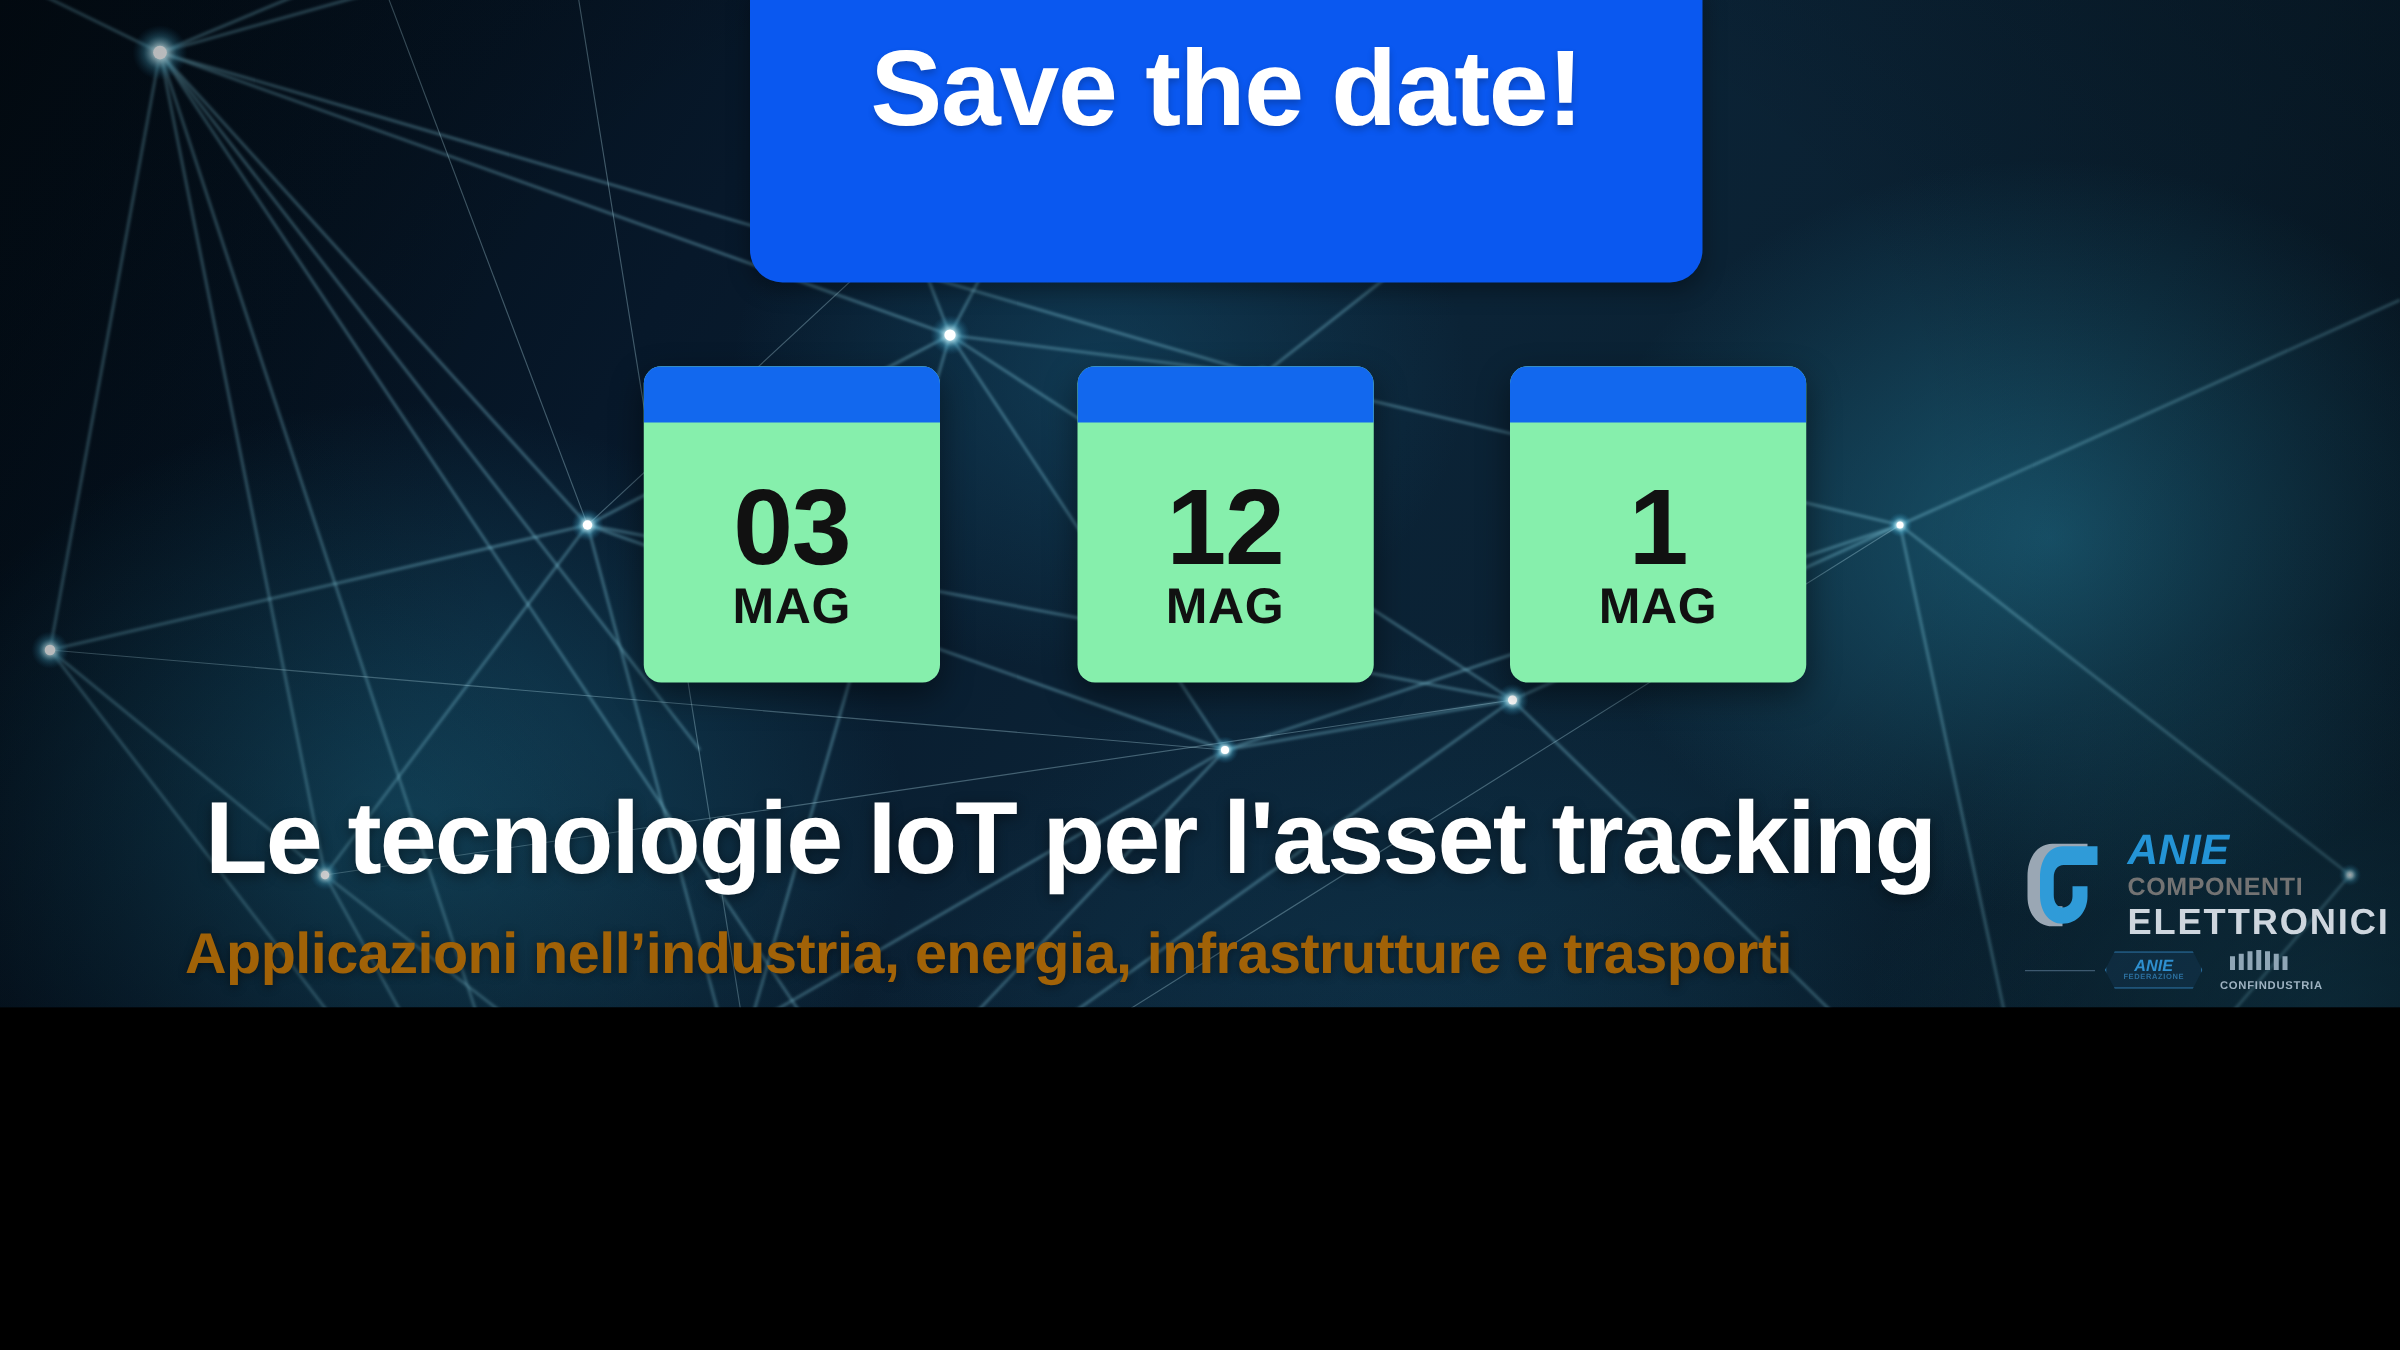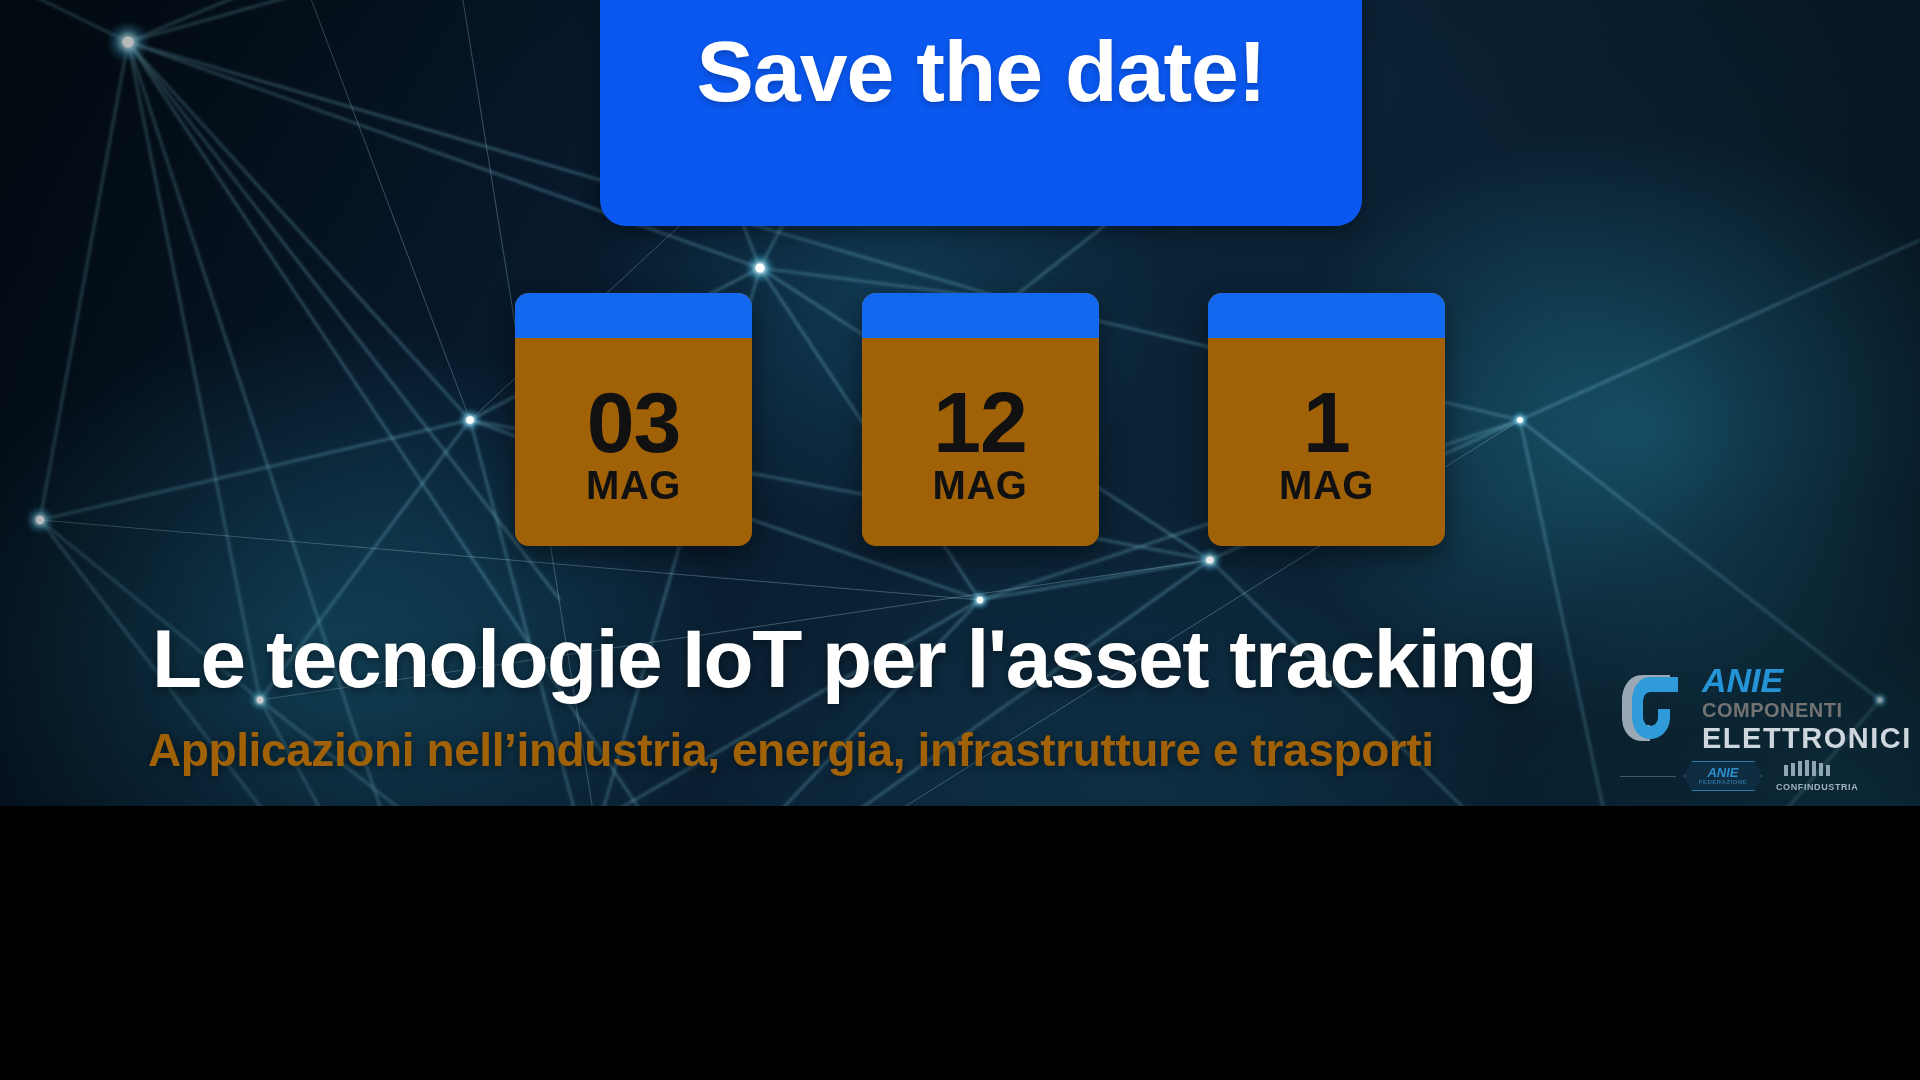--- a/index.html
+++ b/index.html
@@ -74,21 +74,21 @@
     left: 515px;
     top: 293px;
     width: 930px;
     height: 260px;
     display: flex;
     justify-content: space-between;
   }
   .date-card {
     width: 237px;
     height: 253px;
-    background: #a16207;
+    background: #86efac;
     border-radius: 14px;
     box-shadow: 0 10px 26px rgba(0,0,0,0.45);
     overflow: hidden;
     display: flex;
     flex-direction: column;
     align-items: center;
   }
   .date-card .strip {
     width: 100%;
     height: 45px;
@@ -112,21 +112,21 @@
   }
 
   
   .headline {
     position: absolute;
     left: 148px;
     top: 612px;
     width: 1680px;
   }
   .headline h1 {
-    margin: 4px;
+    margin: 16px;
     color: #ffffff;
     font-size: 82px;
     font-weight: bold;
     line-height: 1.06;
     letter-spacing: -1.5px;
     text-shadow: 0 3px 10px rgba(0,0,0,0.45);
   }
   .headline h1 .l2 { display: block; }
   .headline h2 {
     margin: 22px 0 0 0;

